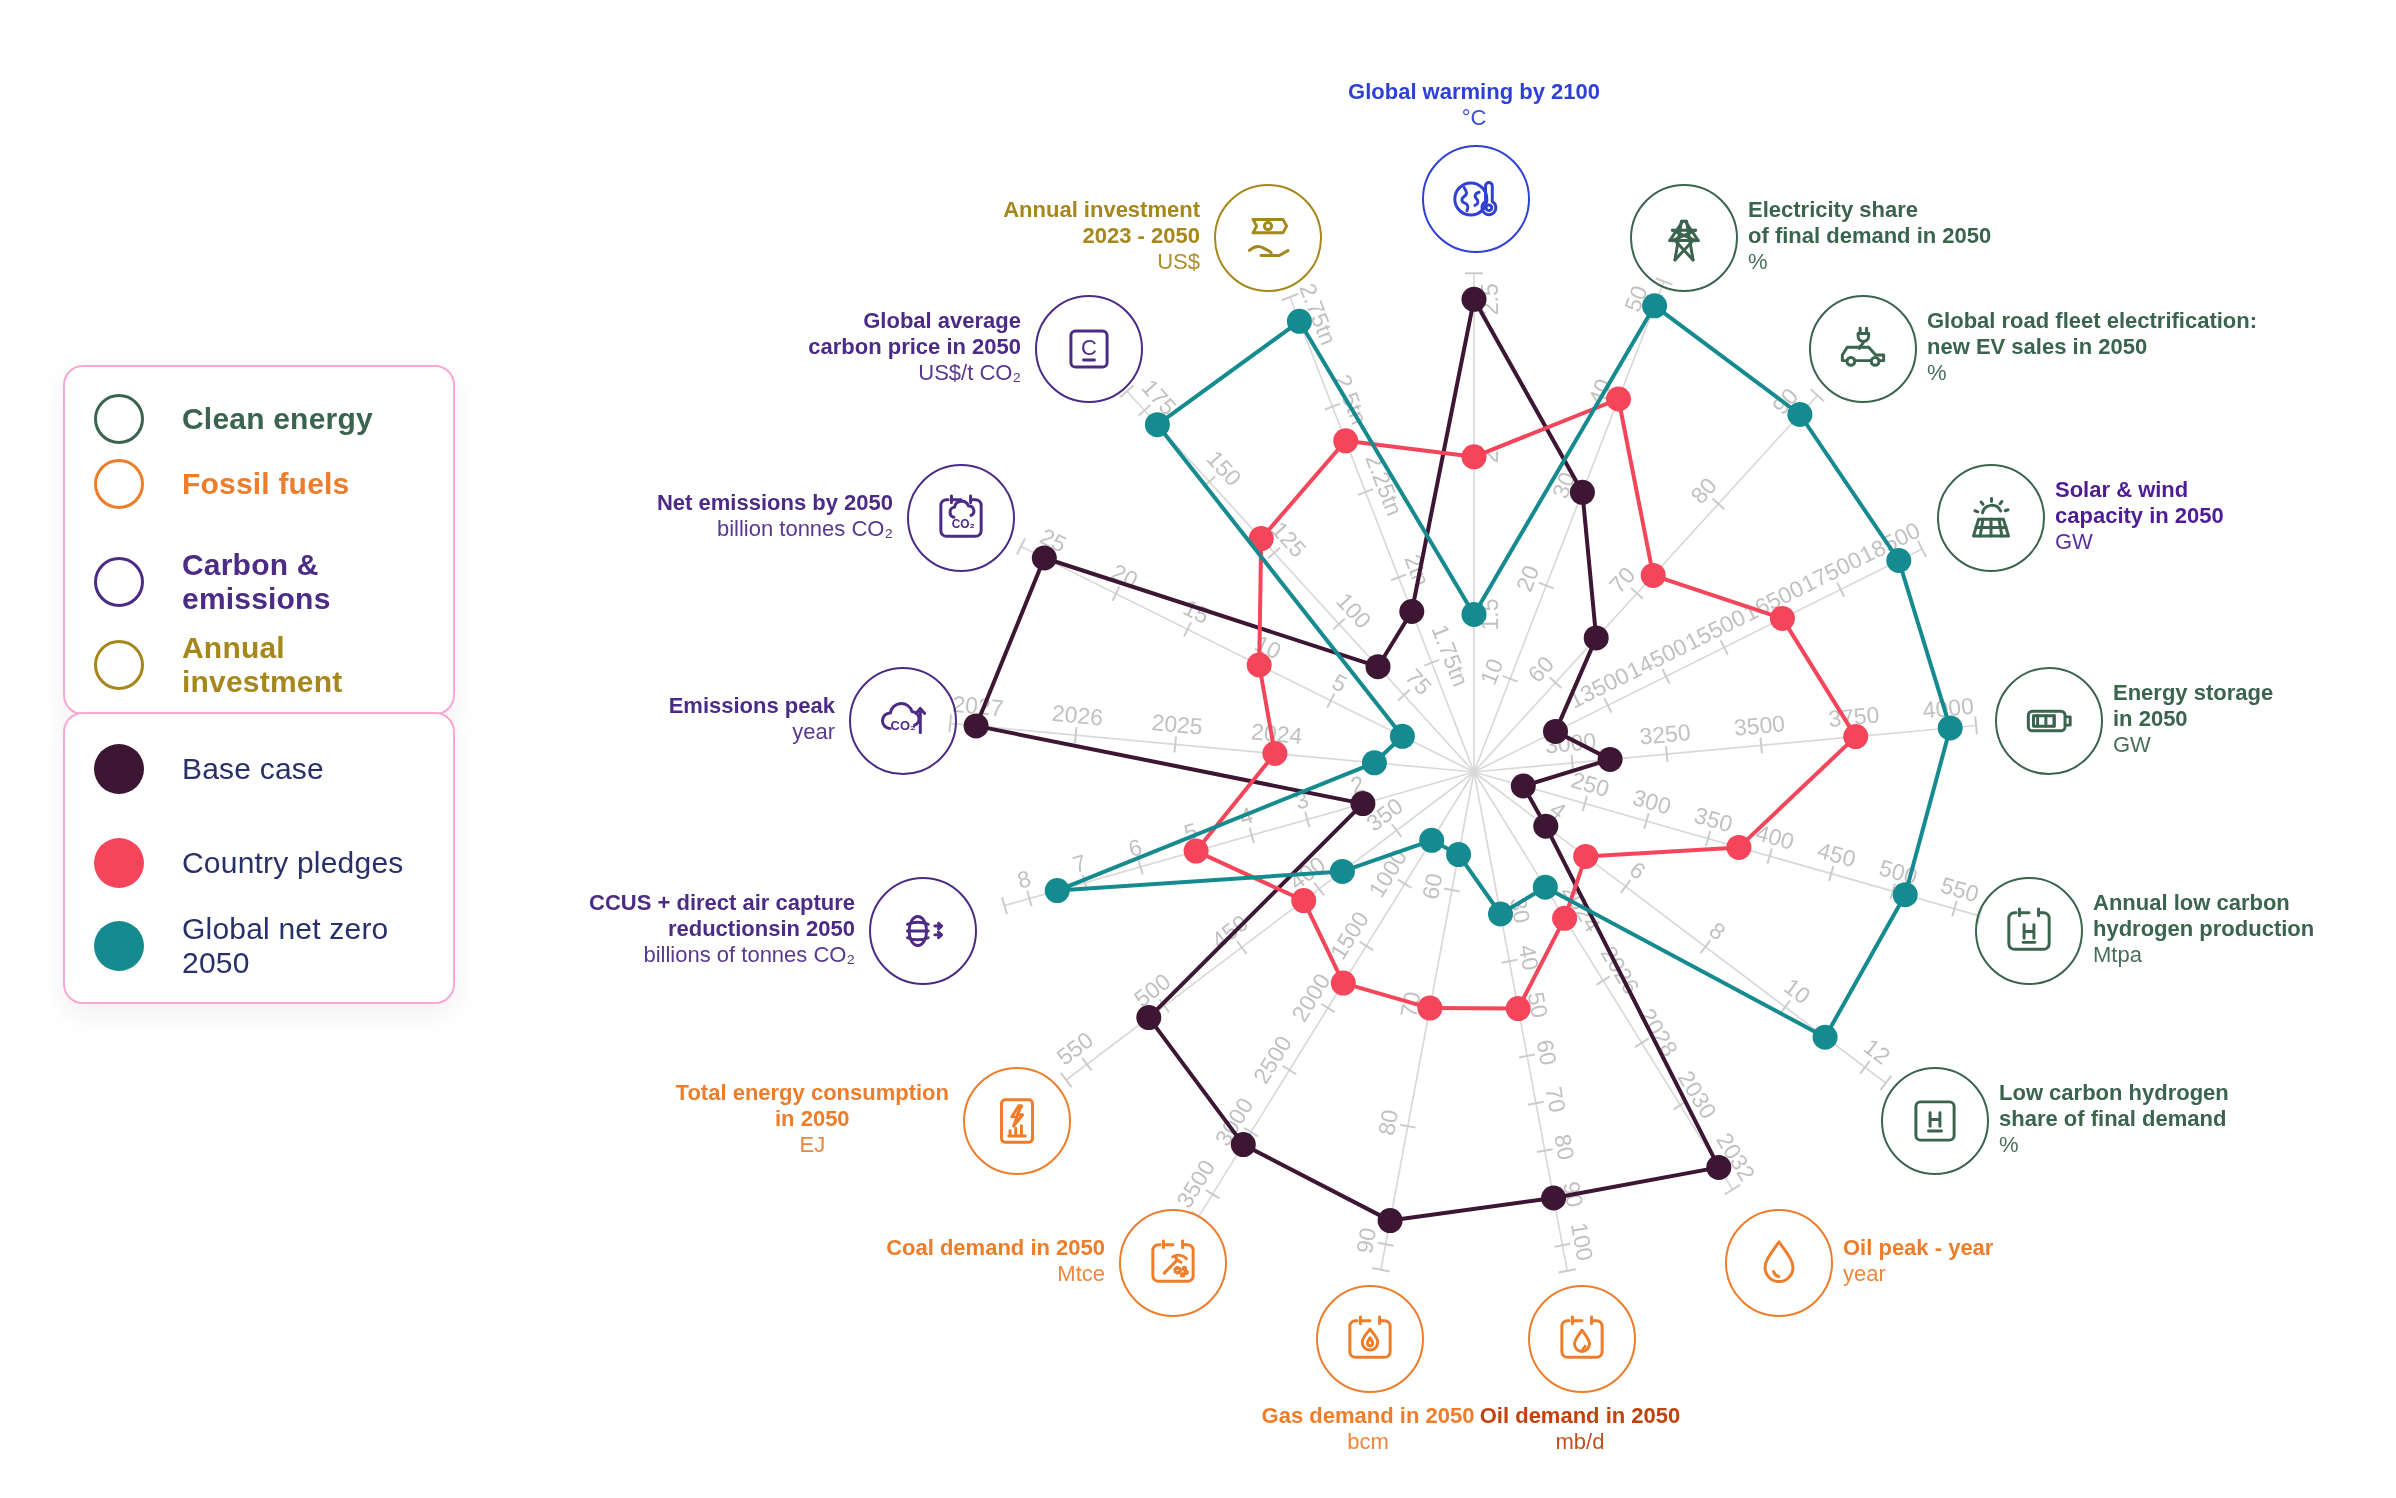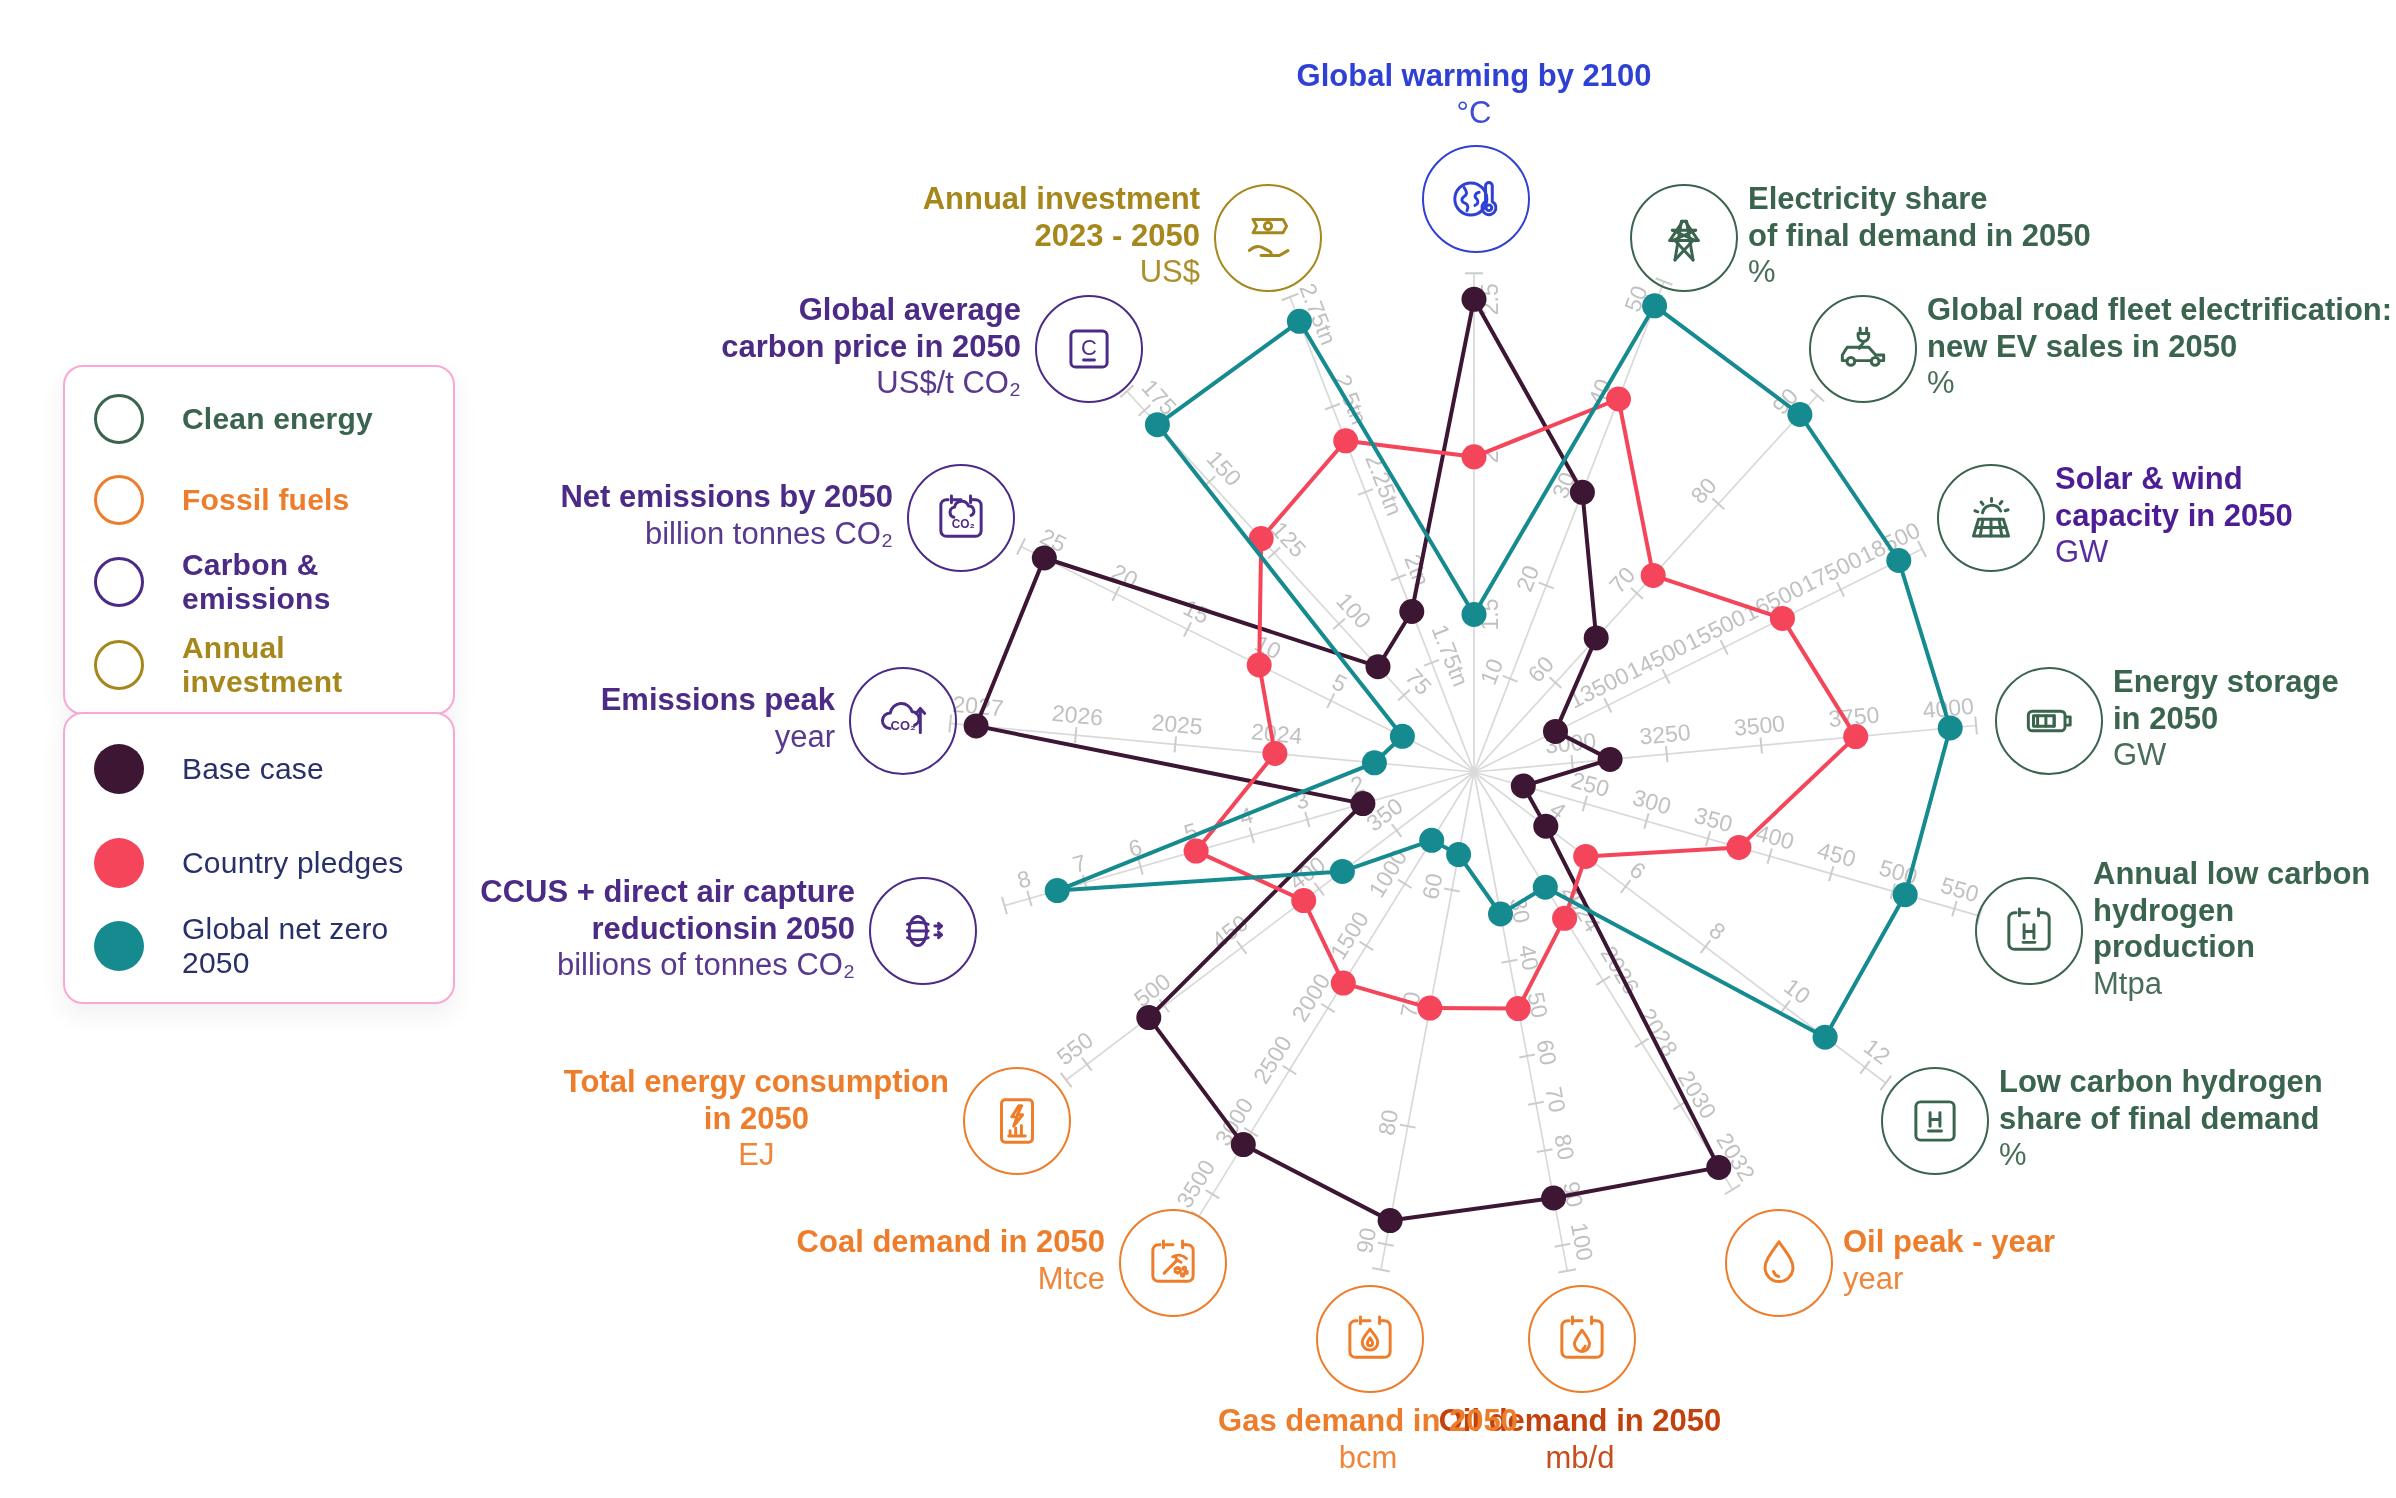--- a/index.html
+++ b/index.html
@@ -6,36 +6,36 @@
   .stage{position:relative;width:2396px;height:1498px;background:#fff;overflow:hidden;}
   svg text{font-family:"Liberation Sans",sans-serif;}
   .card{position:absolute;left:63px;width:388px;background:#fff;border:2px solid #f9a8d4;
         border-radius:20px;box-shadow:0 10px 26px rgba(40,40,70,.07);}
   #card-categories{top:365px;height:346px;}
   #card-scenarios{top:712px;height:288px;}
   .leg-item{position:absolute;left:0;width:100%;height:60px;display:flex;align-items:center;cursor:pointer;}
   .sw{width:50px;height:50px;border-radius:50%;margin-left:29px;box-sizing:border-box;flex:0 0 auto;}
   .leg-label{margin-left:38px;font-size:30px;font-weight:600;letter-spacing:.2px;}
   #card-scenarios .leg-label{font-weight:500;}
-  .axlab{position:absolute;font-size:31px;font-weight:600;line-height:1.18;white-space:pre-line;max-width:500px;}
+  .axlab{position:absolute;font-size:22px;font-weight:600;line-height:1.18;white-space:pre-line;max-width:500px;}
   .axlab .unit{font-weight:500;opacity:.93;}
   .axicon{position:absolute;border-radius:50%;display:flex;align-items:center;justify-content:center;background:#fff0;}
   #radar{position:absolute;left:0;top:0;}
 </style>
 </head>
 <body>
 
 <div class="stage">
 
   <div class="card" id="card-categories">
     <div class="leg-item" style="top:22px">
       <span class="sw sw-outline" style="border: 3px solid rgb(58, 100, 77);"></span>
       <span class="leg-label" style="color: rgb(58, 100, 77);">Clean energy</span>
     </div>
-    <div class="leg-item" style="top:103px">
+    <div class="leg-item" style="top:87px">
       <span class="sw sw-outline" style="border: 3px solid rgb(238, 125, 43);"></span>
       <span class="leg-label" style="color: rgb(238, 125, 43);">Fossil fuels</span>
     </div>
     <div class="leg-item" style="top:185px">
       <span class="sw sw-outline" style="border: 3px solid rgb(76, 43, 135);"></span>
       <span class="leg-label" style="color: rgb(76, 43, 135);">Carbon &amp; emissions</span>
     </div>
     <div class="leg-item" style="top:268px">
       <span class="sw sw-outline" style="border: 3px solid rgb(166, 135, 28);"></span>
       <span class="leg-label" style="color: rgb(166, 135, 28);">Annual investment</span>

